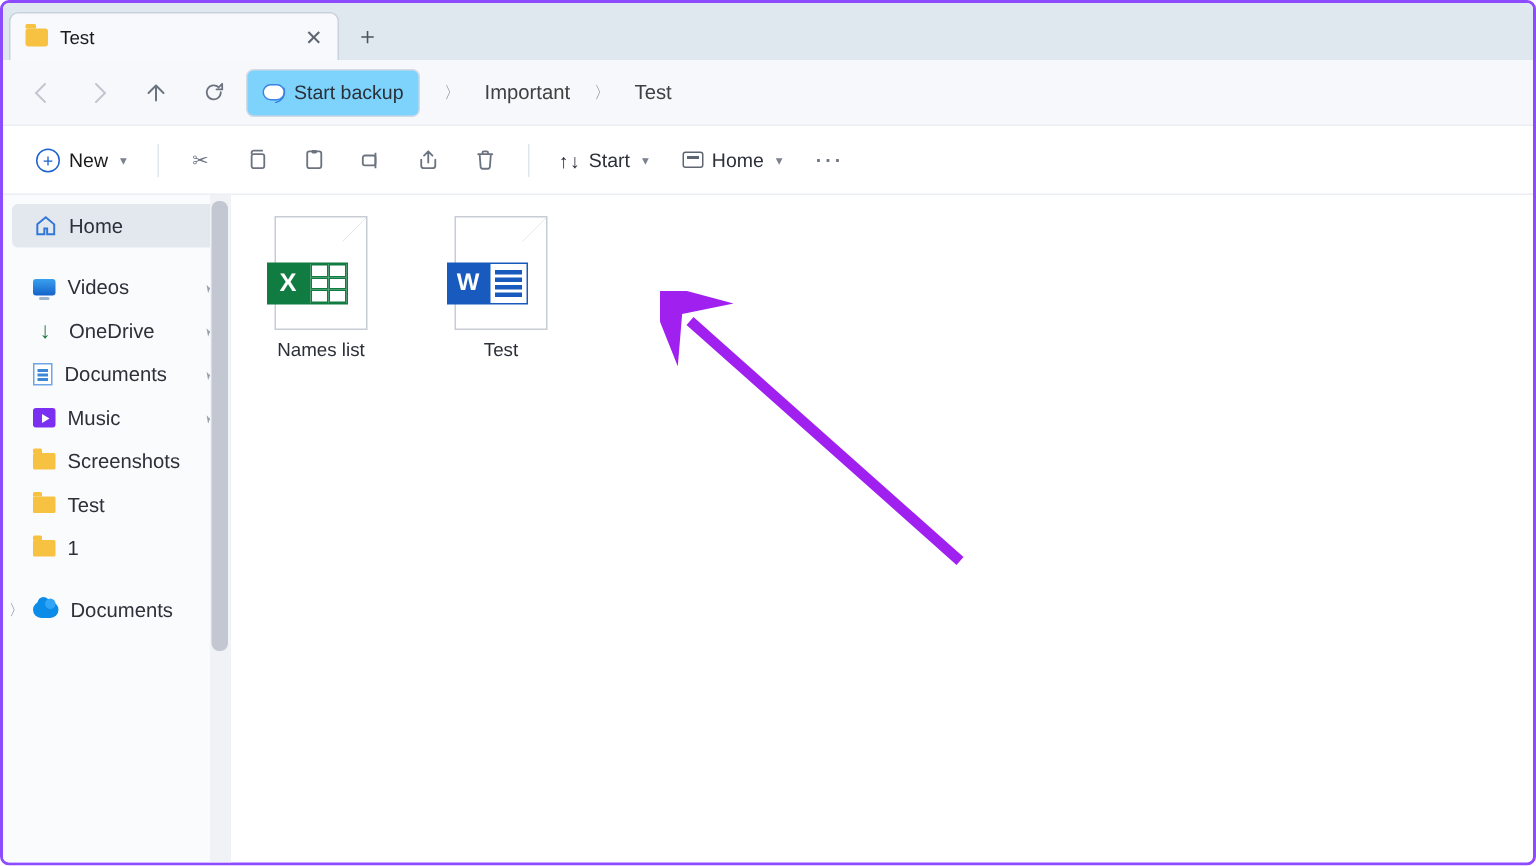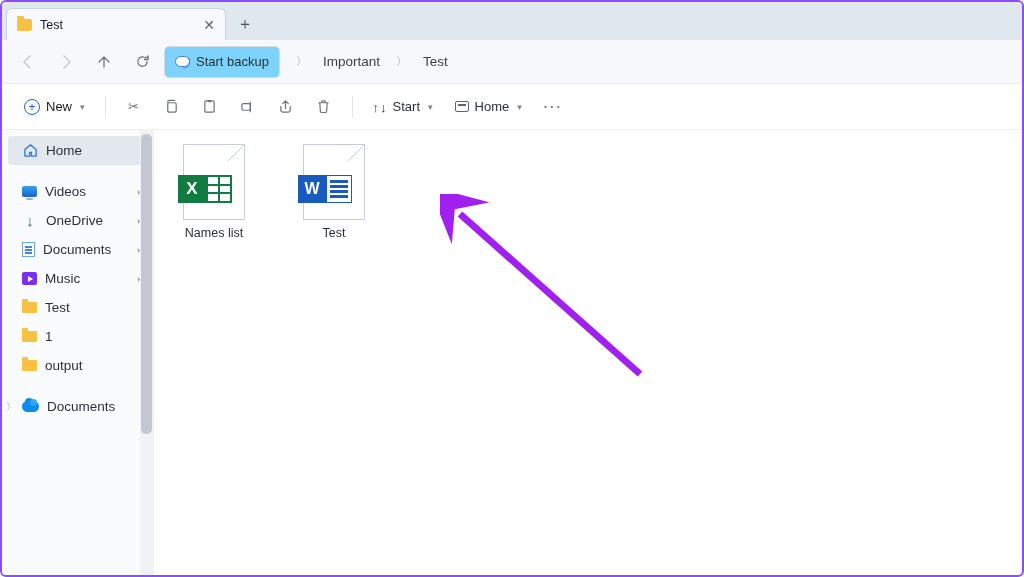--- a/index.html
+++ b/index.html
@@ -278,29 +278,29 @@
           </div>
           <div class="nav-item">
             <span class="i videos"></span>
             <span>Music</span>
             <span class="pin" style="transform: rotate(35deg);"><svg width="11" height="11" viewBox="0 0 16 16">
                 <path d="M9 1l6 6-3 1-3 3 1 4-3-3-5 5 5-5-3-3 4 1 3-3z" fill="#9aa0ad"></path>
               </svg></span>
           </div>
           <div class="nav-item">
             <span class="i folder"></span>
+            <span>Screenshots</span>
+          </div>
+          <div class="nav-item">
+            <span class="i folder"></span>
             <span>Test</span>
           </div>
           <div class="nav-item">
             <span class="i folder"></span>
             <span>1</span>
-          </div>
-          <div class="nav-item">
-            <span class="i folder"></span>
-            <span>output</span>
           </div>
         </div>
 
       <div class="nav-sep"></div>
       <div class="nav-item">
         <span class="nav-expand">〉</span>
         <span class="i onedrive"></span>
         <span>Documents</span>
       </div>
 

